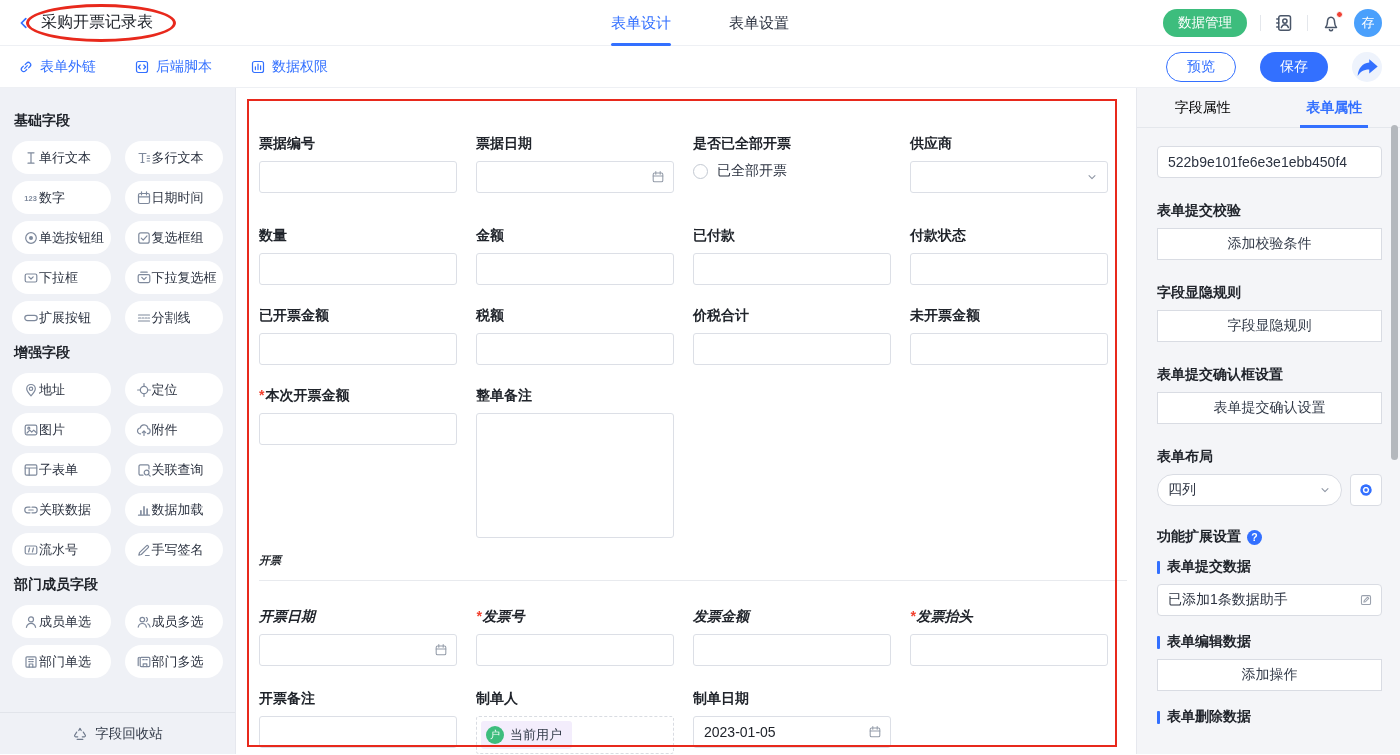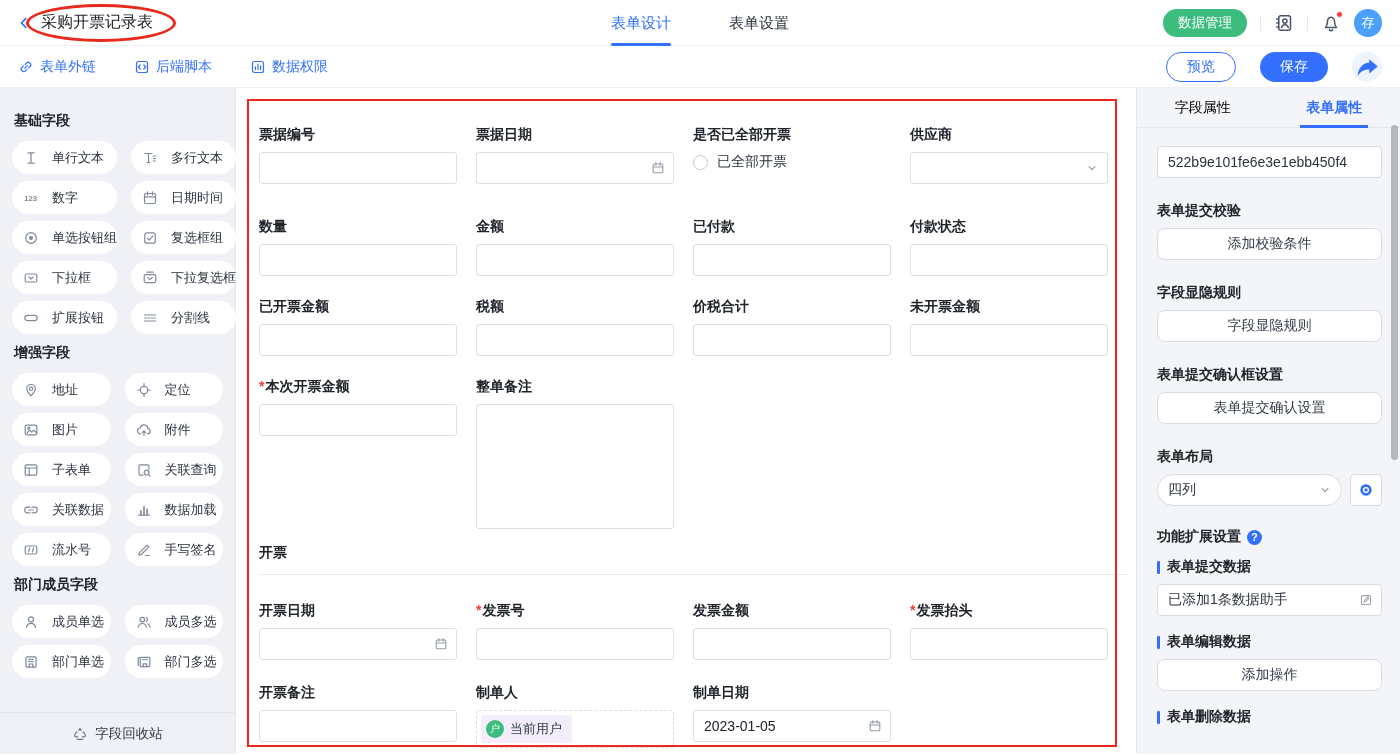--- a/index.html
+++ b/index.html
@@ -34,21 +34,21 @@
   .tool-actions{display:flex; align-items:center; gap:24px;}
   .btn-outline{height:30px; border-radius:16px; padding:0 20px; background:#fff; border:1px solid var(--blue); color:var(--blue); font-size:14px; cursor:pointer;}
   .btn-solid{height:30px; border-radius:16px; padding:0 20px; background:var(--blue); border:none; color:#fff; font-size:14px; cursor:pointer;}
   .share-btn{width:30px; height:30px; border-radius:50%; background:#eef3fc; color:var(--blue); display:flex; align-items:center; justify-content:center; cursor:pointer;}
 
   
   .main{display:flex; height:666px;}
   .left{width:236px; background:#eff1f6; border-right:1px solid #e6e8ee; position:relative; padding:14px 12px 0 12px;}
   .grp-title{font-size:14px; font-weight:700; color:#20242b; margin:10px 0 11px 2px;}
   .pill-grid{display:grid; grid-template-columns:1fr 1fr; column-gap:14px; row-gap:7px; margin-bottom:6px;}
-  .pill{height:33px; background:#fff; border-radius:17px; display:flex; align-items:center; gap:13px; padding-left:11px; font-size:13px; color:#2b3240; cursor:grab; white-space:nowrap;}
+  .pill{height:33px; background:#fff; border-radius:17px; display:flex; align-items:center; gap:0; padding-left:11px; font-size:13px; color:#2b3240; cursor:grab; white-space:nowrap;}
   .pill .ic{color:var(--gray-icon);}
   .recycle-row{position:absolute; left:0; right:0; bottom:0; height:42px; border-top:1px solid #e1e4ea; display:flex; align-items:center; justify-content:center; gap:7px; font-size:13.5px; color:#333b49; cursor:pointer; background:#eff1f6;}
   .recycle-row .ic{color:#6f7a8c;}
 
   .canvas{flex:1; position:relative; background:#fff; overflow:hidden;}
   .annot-rect{position:absolute; left:11px; top:11px; width:870px; height:648px; border:2.5px solid var(--red); pointer-events:none; z-index:5;}
   .form-area{position:absolute; left:23px; top:0; width:868px;}
   .form-row{display:grid; grid-template-columns:repeat(4,217px);}
   .f-label{font-size:14px; font-weight:600; color:#20242b; line-height:20px; margin-bottom:8px;}
   .req{color:#f2412f; margin-right:1px;}
@@ -58,36 +58,36 @@
   .ctl .val{font-size:14px; color:#20242b; padding-left:10px;}
   .ta{width:198px; height:125px; background:#fff; border:1px solid var(--bd); border-radius:3px;}
   .radio-opt{display:flex; align-items:center; gap:9px; height:20px; margin-bottom:8px; cursor:pointer;}
   .rdo{width:15px; height:15px; border:1px solid #c3c9d2; border-radius:50%; background:#fff; flex:0 0 auto;}
   .rdo.on{border:4.5px solid var(--blue);}
   .radio-opt span{font-size:14px; color:#2b3240;}
   .user-box{width:198px; height:38px; border:1px dashed #d9dce2; border-radius:3px; display:flex; align-items:center; padding-left:4px;}
   .user-tag{display:flex; align-items:center; gap:6px; background:#f3edfc; border-radius:3px; height:28px; padding:0 10px 0 5px;}
   .user-tag .uc{width:18px; height:18px; border-radius:50%; background:var(--green); color:#fff; font-size:10px; display:flex; align-items:center; justify-content:center;}
   .user-tag .un{font-size:13px; color:#333b49;}
-  .div-label{font-size:14px; font-weight:600; color:#20242b;}
+  .div-label{font-size:11px; font-weight:600; color:#20242b;font-style:italic;}
   .div-line{border-top:1px solid #e8eaee; margin-top:12px;}
 
   .right{width:264px; background:#f4f5f8; border-left:1px solid #e6e8ee; position:relative; overflow:hidden;}
   .rp-tabs{height:40px; display:flex; border-bottom:1px solid #e4e7ec;}
   .rp-tab{flex:1; display:flex; align-items:center; justify-content:center; font-size:14px; color:#000000; cursor:pointer; position:relative;}
   .rp-tab.active{color:var(--blue); font-weight:600;}
   .rp-tab.active::after{content:""; position:absolute; bottom:-1px; left:50%; transform:translateX(-50%); width:68px; height:3px; background:var(--blue);}
   .rp-body{padding:18px 18px 0 20px;}
   .rp-sec{margin-bottom:22px;}
   .rp-label{display:flex; align-items:center; gap:6px; font-size:14px; font-weight:600; color:#20242b; line-height:20px; margin-bottom:8px;}
   .rp-header{display:flex; align-items:center; gap:6px; font-size:14px; font-weight:700; color:#20242b; margin:2px 0 12px 0;}
   .q{width:15px; height:15px; border-radius:50%; background:var(--blue); color:#fff; font-size:10.5px; font-weight:700; display:inline-flex; align-items:center; justify-content:center;}
   .q::after{content:"?";}
   .rp-input{height:32px; background:#fff; border:1px solid #d9dce3; border-radius:4px; display:flex; align-items:center; padding:0 10px; font-size:14px; color:#2b3240;}
-  .rp-btn{height:32px; background:#fff; border:1px solid #d9dce3; border-radius:8px; width:100%; font-size:14px; color:#333b49; cursor:pointer;}
+  .rp-btn{height:32px; background:#fff; border:1px solid #d9dce3; border-radius:0; width:100%; font-size:14px; color:#333b49; cursor:pointer;}
   .rp-row{display:flex; gap:8px;}
   .rp-select{flex:1; height:32px; background:#fff; border:1px solid #d9dce3; border-radius:16px; display:flex; align-items:center; justify-content:space-between; padding:0 9px 0 10px; font-size:14px; color:#2b3240; cursor:pointer;}
   .rp-select .chev{color:#8d95a3;}
   .gear-btn{width:32px; height:32px; background:#fff; border:1px solid #d9dce3; border-radius:4px; display:flex; align-items:center; justify-content:center; color:var(--blue); cursor:pointer;}
   .sub-title{display:flex; align-items:center; gap:7px; font-size:14px; font-weight:600; color:#20242b; margin-bottom:8px;}
   .sub-bar{width:3px; height:13px; background:var(--blue); border-radius:1px;}
   .editbox{height:32px; background:#fff; border:1px solid #d9dce3; border-radius:4px; display:flex; align-items:center; justify-content:space-between; padding:0 8px 0 10px; font-size:14px; color:#2b3240; cursor:pointer;}
   .editbox .ic{color:#9aa1ad;}
   .rp-sub{margin-bottom:17px;}
   .scroll-thumb{position:absolute; right:2px; top:37px; width:7px; height:335px; background:#b4b8bd; border-radius:3.5px;}
@@ -410,21 +410,21 @@
             <svg viewBox="0 0 16 16" fill="none" stroke="currentColor" stroke-width="1.2" stroke-linecap="round" stroke-linejoin="round">
               <path d="M6.8 4.5L8 2.4l1.2 2.1M11.3 6.1l2 3.2a1 1 0 01-.9 1.5h-2.1M4.7 6.1l-2 3.2a1 1 0 00.9 1.5h2.1M5.2 13.4h5.6"></path>
             </svg>
           </span>
           <span>字段回收站</span>
         </div>
       </aside>
 
     <section class="canvas">
       <div class="form-area" id="formArea">
-          <div class="form-row" style="margin-top: 36px;">
+          <div class="form-row" style="margin-top: 45px;">
             <div>
               <div class="f-label">票据编号</div>
               <div class="ctl"></div>
             </div>
             <div>
               <div class="f-label">票据日期</div>
               <div class="ctl">
                 <span class="ic sm cal">
                   <svg viewBox="0 0 16 16" fill="none" stroke="currentColor" stroke-width="1.2" stroke-linecap="round" stroke-linejoin="round">
                     <rect x="2.5" y="3.5" width="11" height="10" rx="1.5"></rect>
@@ -494,21 +494,21 @@
             </div>
             <div>
               <div class="f-label">整单备注</div>
               <div class="ta"></div>
             </div>
           </div>
           <div style="margin-top: 15px;">
             <div class="div-label">开票</div>
             <div class="div-line"></div>
           </div>
-          <div class="form-row" style="margin-top: 25px;">
+          <div class="form-row" style="margin-top: 25px; font-style: italic;">
             <div>
               <div class="f-label">开票日期</div>
               <div class="ctl">
                 <span class="ic sm cal">
                   <svg viewBox="0 0 16 16" fill="none" stroke="currentColor" stroke-width="1.2" stroke-linecap="round" stroke-linejoin="round">
                     <rect x="2.5" y="3.5" width="11" height="10" rx="1.5"></rect>
                     <path d="M2.5 6.8h11M5.5 1.8v3M10.5 1.8v3"></path>
                   </svg>
                 </span>
               </div>

